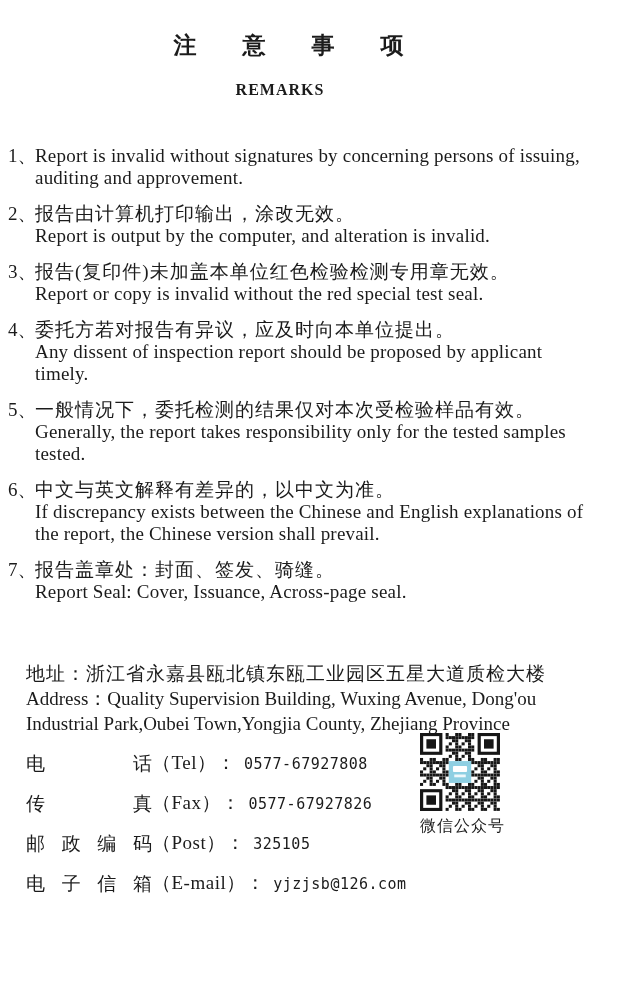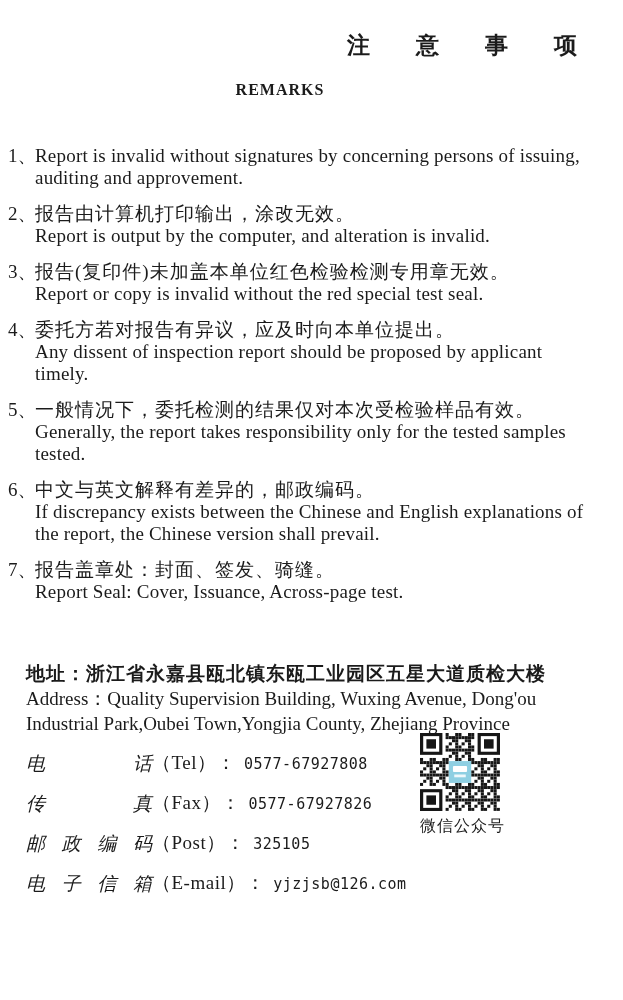--- a/index.html
+++ b/index.html
@@ -12,21 +12,21 @@
   }
   .page {
     position: relative;
     width: 623px; height: 1000px;
     background: #ffffff;
     overflow: hidden;
   }
   
   .title-cn {
     margin: 30px 0 0 0;
-    text-align: right;
+    text-align: center;
     font-size: 23px;
     font-weight: bold;
     letter-spacing: 46px;
     white-space: nowrap;
   }
   .title-en {
     width: 560px;
     margin: 20px 0 0 0;
     text-align: center;
     font-size: 16px;
@@ -54,39 +54,38 @@
   .remark-texts { width: 565px; }
   .remark-cn { letter-spacing: 1px; }
   .remark-en { letter-spacing: 0.2px; }
   
   .address-block {
     margin: 58px 0 0 26px;
     width: 585px;
     font-size: 19px;
     line-height: 25px;
   }
-  .address-cn { letter-spacing: 1px; font-weight: bold; }
+  .address-cn { letter-spacing: 1px; }
   
   .contacts {
     margin: 16px 0 0 26px;
   }
   .contact-line {
     height: 22px;
     margin-bottom: 18px;
     font-size: 19px;
     line-height: 22px;
     white-space: nowrap;
   }
   .contact-label {
     display: inline-block;
     width: 126px;
     text-align: justify;
     text-align-last: justify;
     vertical-align: bottom;
-    font-style: italic;
   }
   .contact-tag { letter-spacing: 0.5px; }
   .contact-value {
     font-family: "DejaVu Sans Mono", "Liberation Mono", monospace;
     font-size: 15px;
     letter-spacing: 0.5px;
     margin-left: 8px;
   }
   
   .qr-area {
@@ -143,29 +142,29 @@
     <li class="remark-item">
       <span class="remark-num">5、</span>
       <div class="remark-texts">
         <div class="remark-cn">一般情况下，委托检测的结果仅对本次受检验样品有效。</div>
         <div class="remark-en">Generally, the report takes responsibility only for the tested samples tested.</div>
       </div>
     </li>
     <li class="remark-item">
       <span class="remark-num">6、</span>
       <div class="remark-texts">
-        <div class="remark-cn">中文与英文解释有差异的，邮政编码。</div>
+        <div class="remark-cn">中文与英文解释有差异的，以中文为准。</div>
         <div class="remark-en">If discrepancy exists between the Chinese and English explanations of the report, the Chinese version shall prevail.</div>
       </div>
     </li>
     <li class="remark-item">
       <span class="remark-num">7、</span>
       <div class="remark-texts">
         <div class="remark-cn">报告盖章处：封面、签发、骑缝。</div>
-        <div class="remark-en">Report Seal: Cover, Issuance, Across-page test.</div>
+        <div class="remark-en">Report Seal: Cover, Issuance, Across-page seal.</div>
       </div>
     </li>
   </ol>
 
   <div class="address-block">
     <div class="address-cn">地址：浙江省永嘉县瓯北镇东瓯工业园区五星大道质检大楼</div>
     <div class="address-en">Address：Quality Supervision Building, Wuxing Avenue, Dong'ou Industrial Park,Oubei Town,Yongjia County, Zhejiang Province</div>
   </div>
 
   <div class="contacts">

